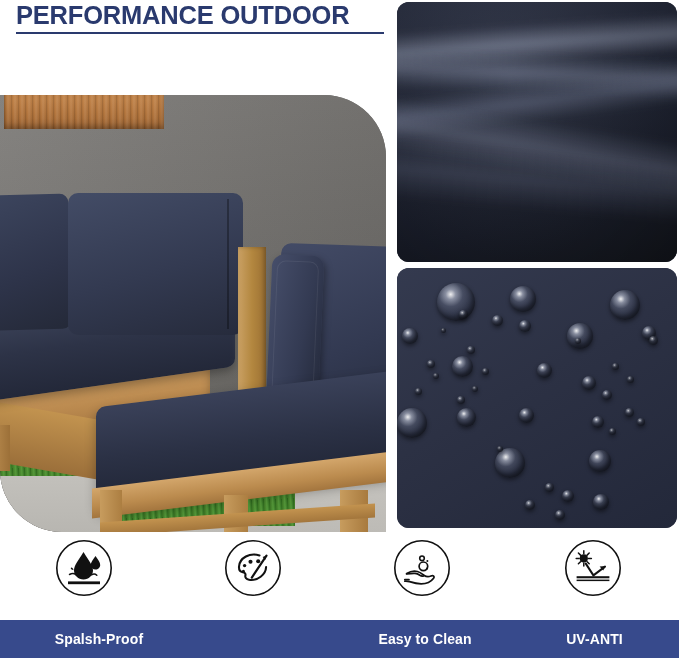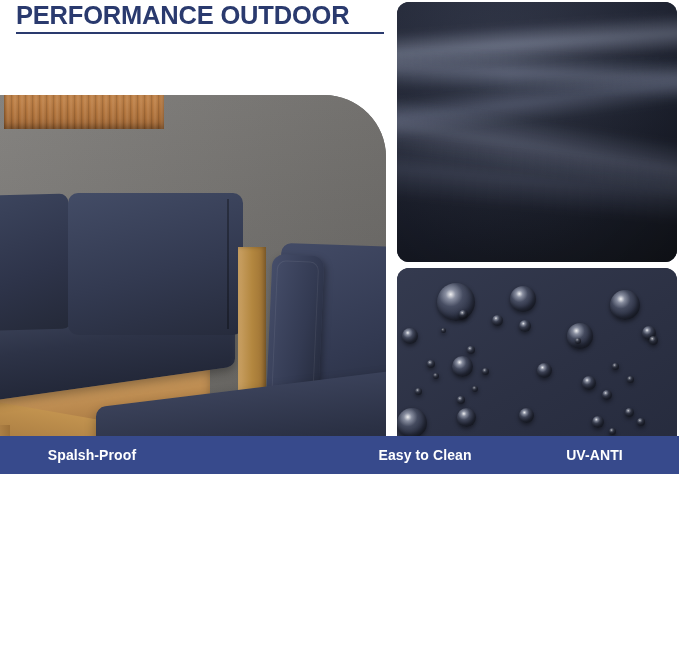--- a/index.html
+++ b/index.html
@@ -3,21 +3,21 @@
 <meta charset="utf-8">
 <style>
   html,body{margin:0;padding:0;}
   body{
     width:679px;height:658px;
     background:#ffffff;
     font-family:"Liberation Sans", sans-serif;
     overflow:hidden;
     position:relative;
   }
-  .page{position:relative;width:679px;height:474px;overflow:hidden;background:#fff;}
+  .page{position:relative;width:679px;height:658px;overflow:hidden;background:#fff;}
 
   
   .header{position:absolute;left:16px;top:0px;width:372px;height:92px;}
   .title{
     font-size:25.5px;font-weight:bold;line-height:30px;
     color:#2a3a6e;letter-spacing:-0.2px;
     margin:0;padding:0;
   }
   .title .line1{
     display:block;border-bottom:2px solid #2a3a6e;width:368px;
@@ -218,21 +218,21 @@
   
   .bottombar{
     position:absolute;left:0;bottom:0;width:679px;height:38px;
     background:#374a8c;
   }
   .bottombar .lbl{
     position:absolute;top:11px;
     color:#ffffff;font-size:14px;font-weight:bold;letter-spacing:0.1px;
     text-align:center;
   }
-  .lbl0{left:7px;width:170px;}
+  .lbl0{left:14px;width:170px;}
   .lbl1{left:170px;width:170px;}
   .lbl2{left:340px;width:170px;}
   .lbl3{left:510px;width:169px;}
 </style>
 </head>
 <body>
 
 <div class="page">
 
   <div class="header">

